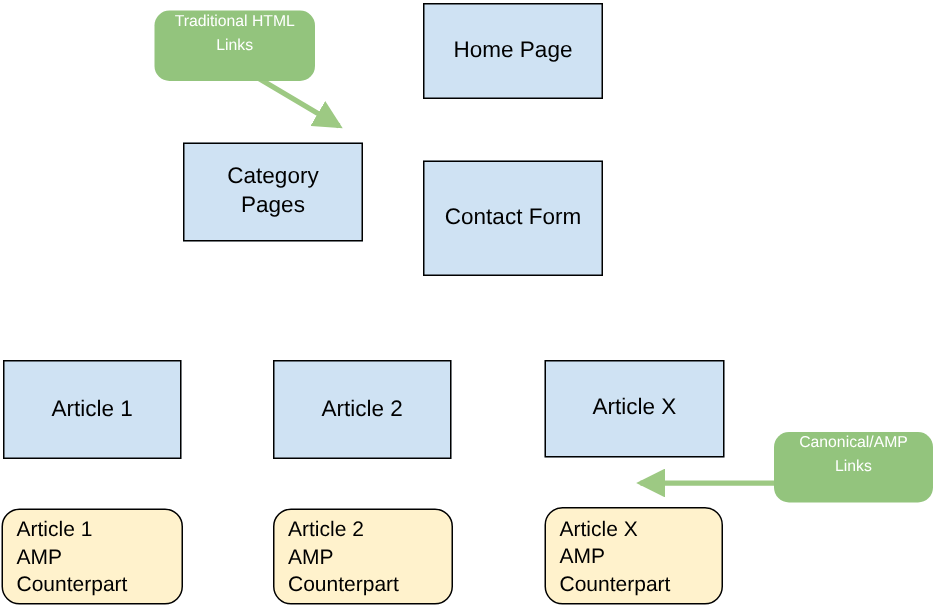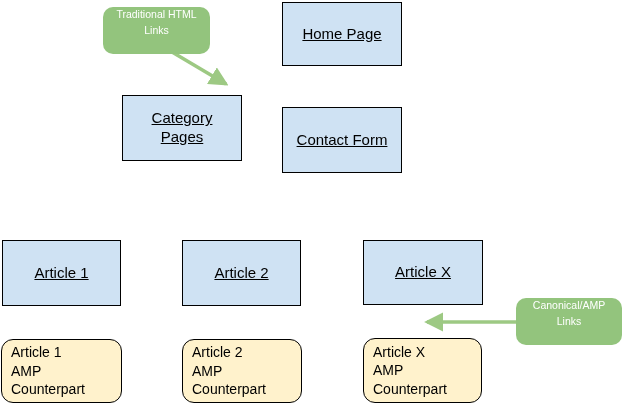--- a/index.html
+++ b/index.html
@@ -16,21 +16,20 @@
     display:flex;align-items:center;justify-content:center;
     text-align:center;
     color:#000000;
     white-space:pre-line;
   }
   .node.page{
     background:#cfe2f3;
     border:1px solid #000000;
     font-size:15px;
     line-height:1.25;
-    text-decoration:underline;
   }
   .node.amp{
     background:#fff2cc;
     border:1px solid #000000;
     border-radius:12px;
     font-size:14px;
     line-height:1.32;
     justify-content:flex-start;
     text-align:left;
     padding-left:9px;
@@ -69,21 +68,21 @@
 
   <div class="node page" style="left:282px;top:2px;width:120px;height:64px">
     <span>Home Page</span>
   </div>
 
   <div class="node page" style="left:122px;top:95px;width:120px;height:66px">
     <span>Category
 Pages</span>
   </div>
 
-  <div class="node page" style="left:282px;top:107px;width:120px;height:66px">
+  <div class="node page" style="left:282px;top:107px;width:120px;height:77px">
     <span>Contact Form</span>
   </div>
 
 
   <div class="node page" style="left:2px;top:240px;width:119px;height:66px">
     <span>Article 1</span>
   </div>
 
   <div class="node page" style="left:182px;top:240px;width:119px;height:66px">
     <span>Article 2</span>
@@ -109,18 +108,18 @@
     <span>Article X
 AMP
 Counterpart</span>
   </div>
 
   <div class="callout" style="left:103px;top:7px;width:107px;height:47px">
     <span>Traditional HTML
 Links</span>
   </div>
 
-  <div class="callout" style="left:516px;top:298px;width:106px;height:47px">
+  <div class="callout" style="left:516px;top:288px;width:106px;height:47px">
     <span>Canonical/AMP
 Links</span>
   </div>
 
 </div>
 
 </body></html>

